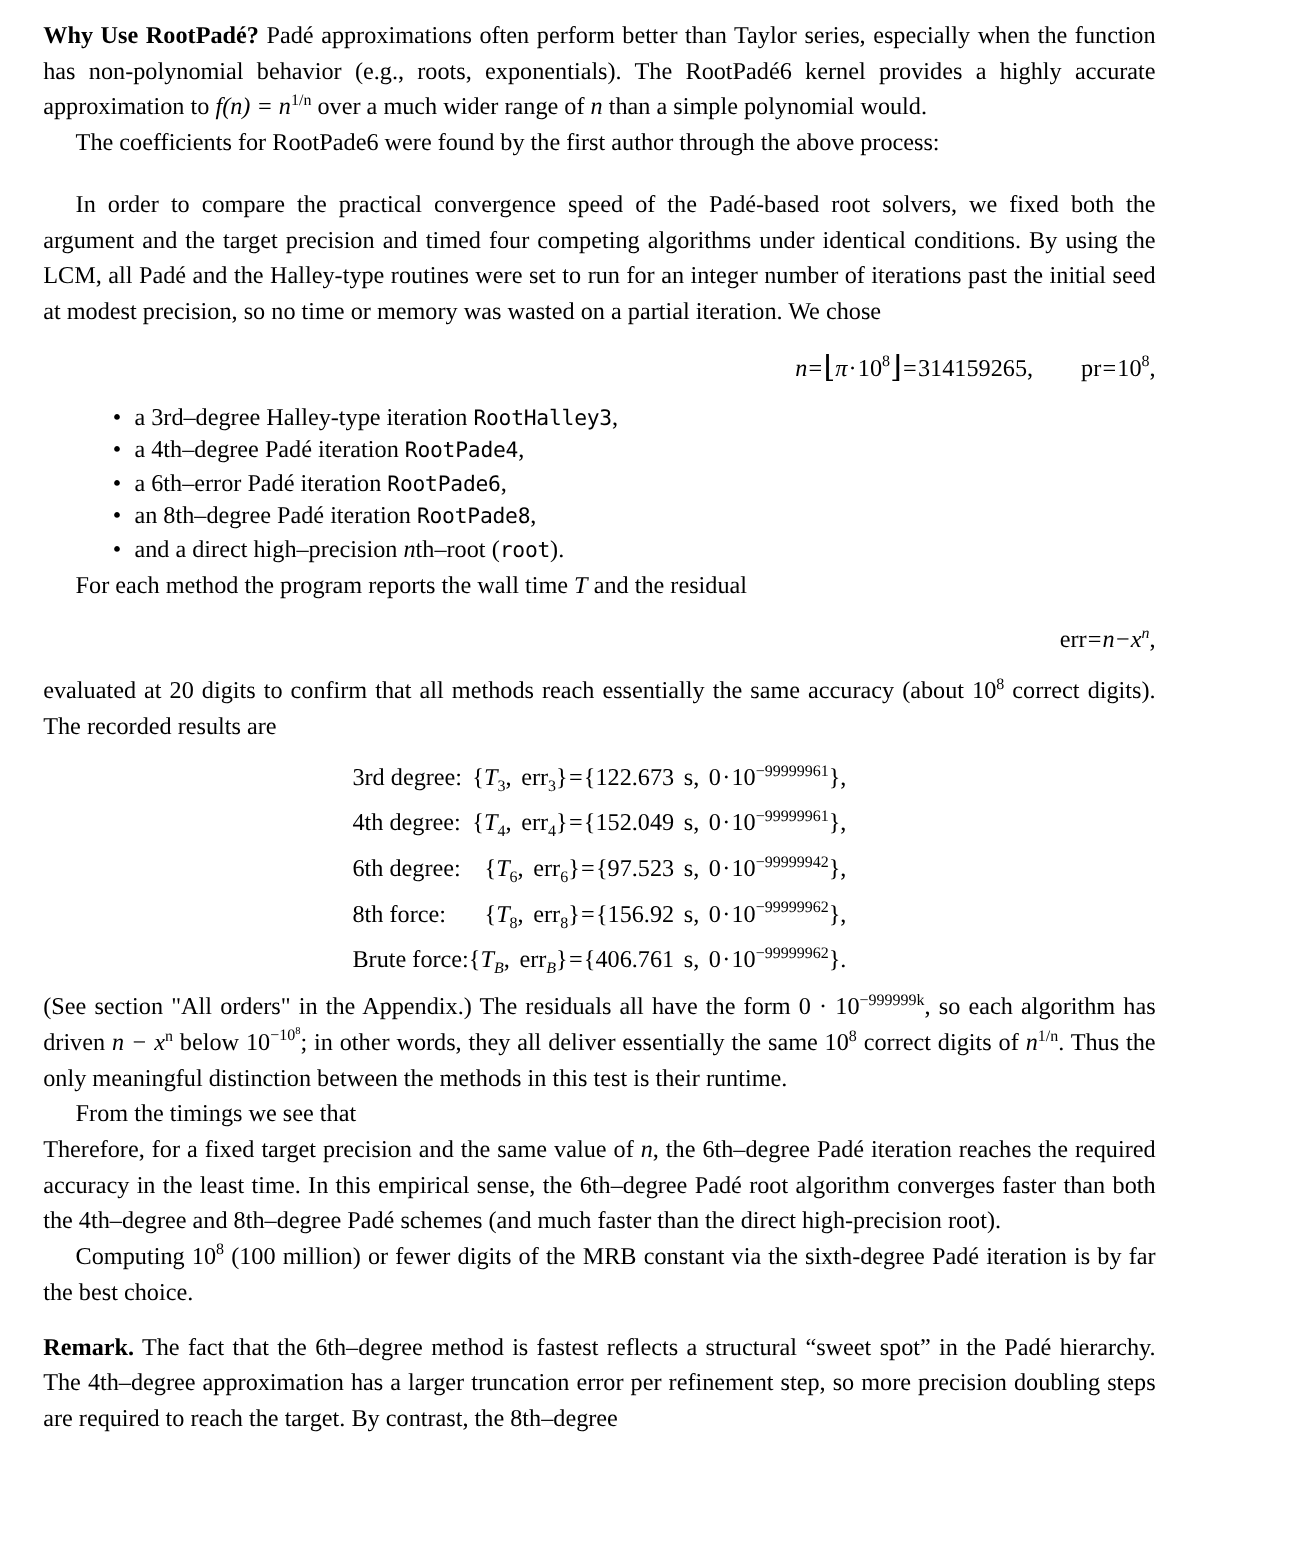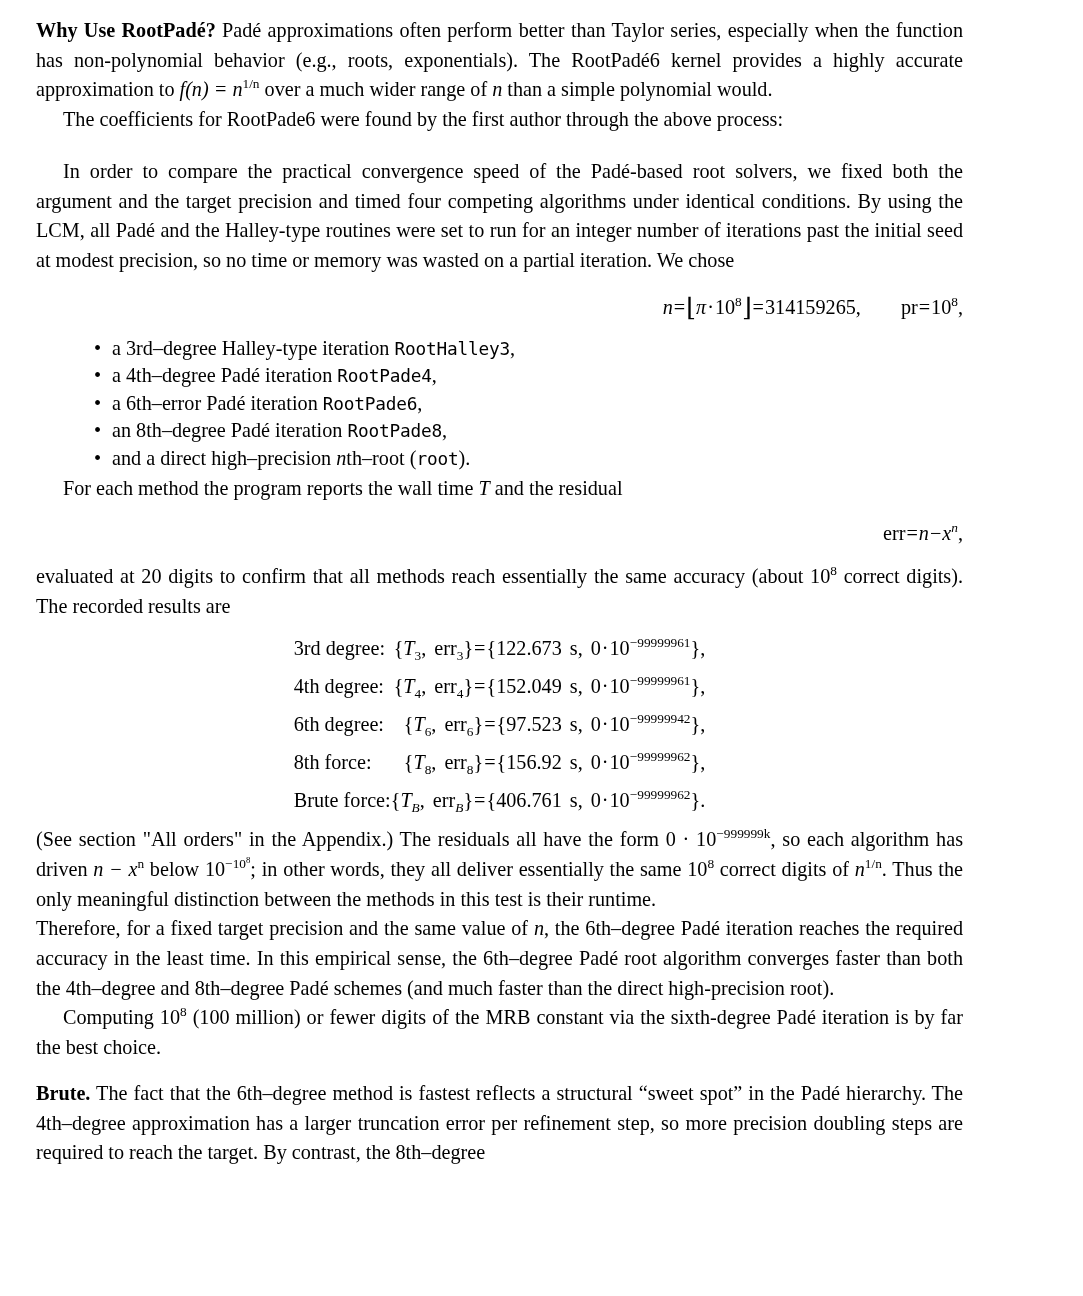--- a/index.html
+++ b/index.html
@@ -153,24 +153,25 @@
         </tr>
         <tr>
           <td class="rlabel">Brute force:</td>
           <td class="rform"><span>{</span><span class="mi">T</span><sub class="sb"><span class="mi">B</span></sub><span>,</span><span class="sp"></span><span class="mn">err</span><sub class="sb"><span class="mi">B</span></sub><span>}</span><span class="mo">=</span><span>{</span><span class="mn">406.761</span><span class="sp"></span><span class="mn">s</span><span>,</span><span class="sp"></span><span class="mn">0</span><span class="mo">·</span><span class="mn">10</span><sup class="exp">−99999962</sup><span>}</span><span>.</span></td>
         </tr>
       </tbody>
     </table>
 
     <p class="para noindent"><span>(See section "All orders" in the Appendix.) The residuals all have the form 0 · 10</span><sup class="exp">−999999k</sup><span>, so each algorithm has driven </span><span class="mi"><span>n − x</span><sup class="exp">n</sup></span><span> below 10</span><sup class="exp"><span>−10</span><sup class="exp">8</sup></sup><span>; in other words, they all deliver essentially the same 10</span><sup class="exp">8</sup><span> correct digits of </span><span class="mi"><span>n</span><sup class="exp">1/n</sup></span><span>. Thus the only meaningful distinction between the methods in this test is their runtime.</span></p>
 
+    <p class="para indent">From the timings we see that</p>
 
 
     <p class="para noindent"><span>Therefore, for a fixed target precision and the same value of </span><span class="mi">n</span><span>, the 6th–degree Padé iteration reaches the required accuracy in the least time. In this empirical sense, the 6th–degree Padé root algorithm converges faster than both the 4th–degree and 8th–degree Padé schemes (and much faster than the direct high-precision root).</span></p>
 
     <p class="para indent"><span>Computing 10</span><sup class="exp">8</sup><span> (100 million) or fewer digits of the MRB constant via the sixth-degree Padé iteration is by far the best choice.</span></p>
 
     <div class="gap-sm"></div>
 
-    <p class="para noindent"><b class="runin">Brute.</b><span> The fact that the 6th–degree method is fastest reflects a structural “sweet spot” in the Padé hierarchy. The 4th–degree approximation has a larger truncation error per refinement step, so more precision doubling steps are required to reach the target. By contrast, the 8th–degree</span></p>
+    <p class="para noindent"><b class="runin">Remark.</b><span> The fact that the 6th–degree method is fastest reflects a structural “sweet spot” in the Padé hierarchy. The 4th–degree approximation has a larger truncation error per refinement step, so more precision doubling steps are required to reach the target. By contrast, the 8th–degree</span></p>
 
   </div>
 </div>
 
 </body></html>

